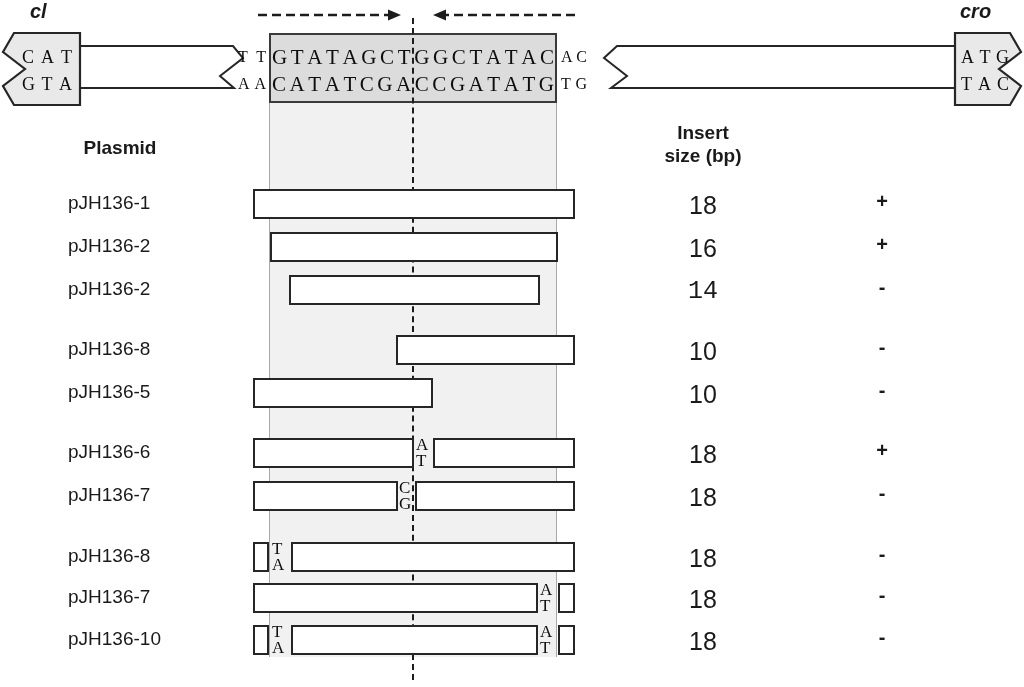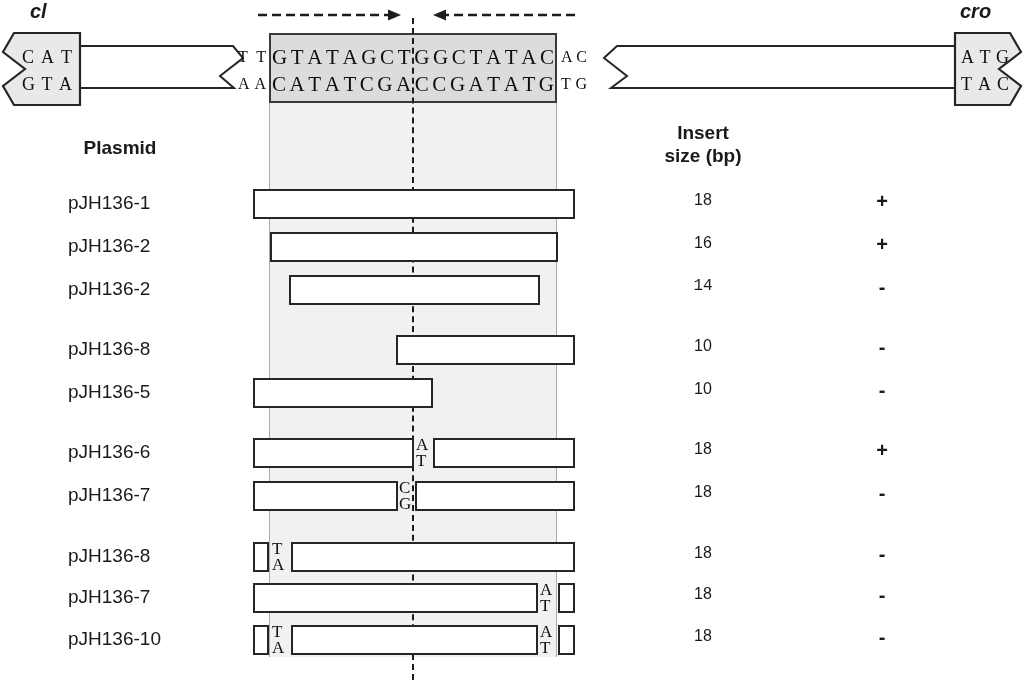--- a/index.html
+++ b/index.html
@@ -16,21 +16,21 @@
   .vline{position:absolute;left:412px;top:18px;height:662px;width:0;
          border-left:2px dashed #1c1c1c;z-index:3;}
   .seq-row{position:absolute;display:flex;justify-content:space-between;align-items:center;
            font-family:"Liberation Serif",serif;color:#0e0e0e;z-index:6;}
   .seq-big{font-size:21px;}
   .seq-mid{font-size:18px;}
   .seq-small{font-size:16px;}
   
   .col-header{position:absolute;font-weight:bold;font-size:19px;text-align:center;line-height:23px;z-index:6;}
   .row-label{position:absolute;left:68px;width:170px;font-size:19px;text-align:left;z-index:6;}
-  .cell{position:absolute;text-align:center;font-size:16px;z-index:6;}
+  .cell{position:absolute;text-align:center;font-size:25px;z-index:6;}
   .insert-cell{left:650px;width:106px;}
   .binding-cell{left:845px;width:74px;font-weight:bold;font-size:20px;}
   .bar{position:absolute;height:30px;background:#ffffff;border:2px solid #262626;
        box-sizing:border-box;z-index:4;}
   .mut{position:absolute;width:17px;height:33px;z-index:5;font-family:"Liberation Serif",serif;
        font-size:17px;line-height:16px;text-align:left;color:#0e0e0e;display:flex;
        flex-direction:column;justify-content:center;}
 </style>
 </head>
 <body>

